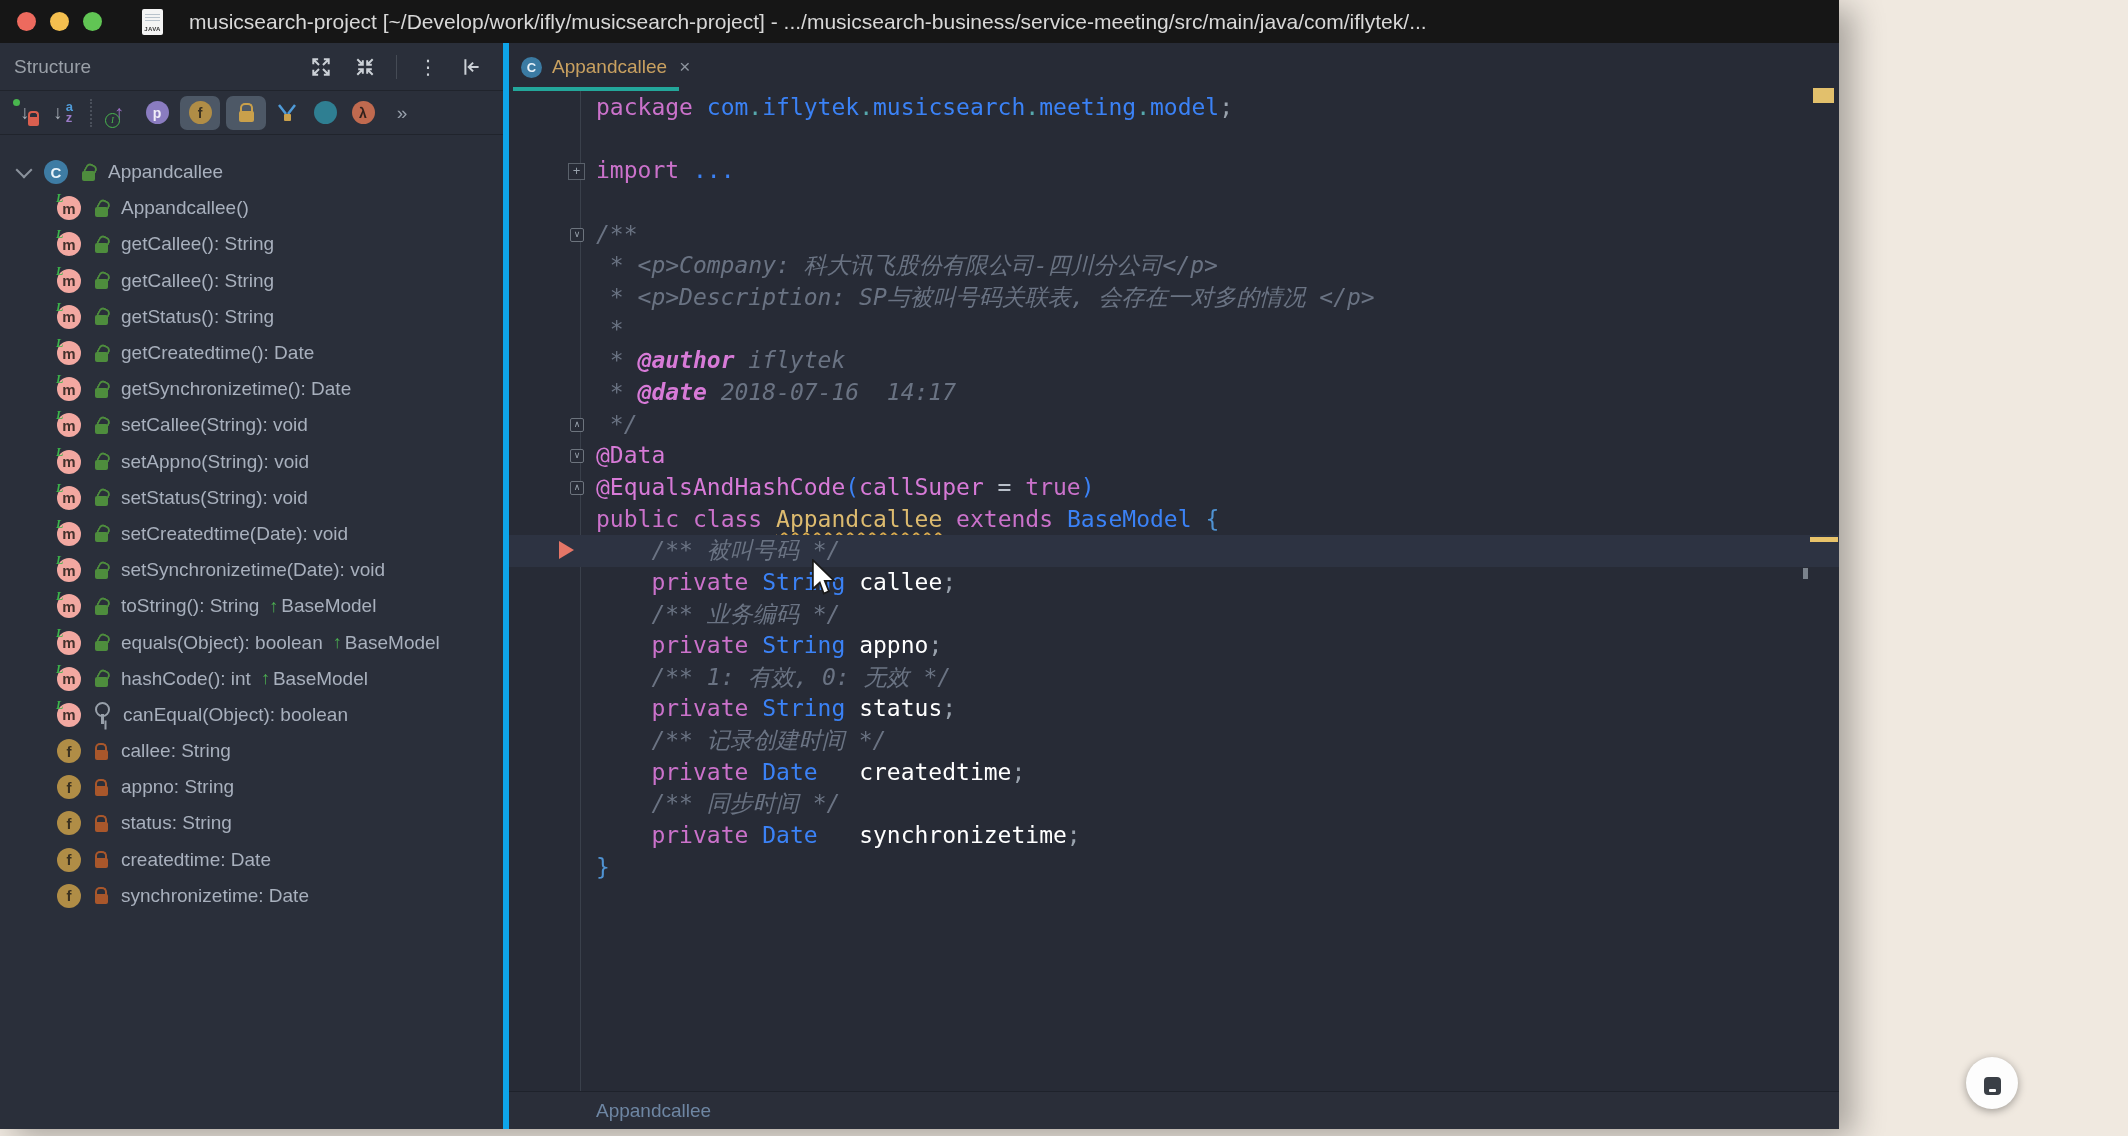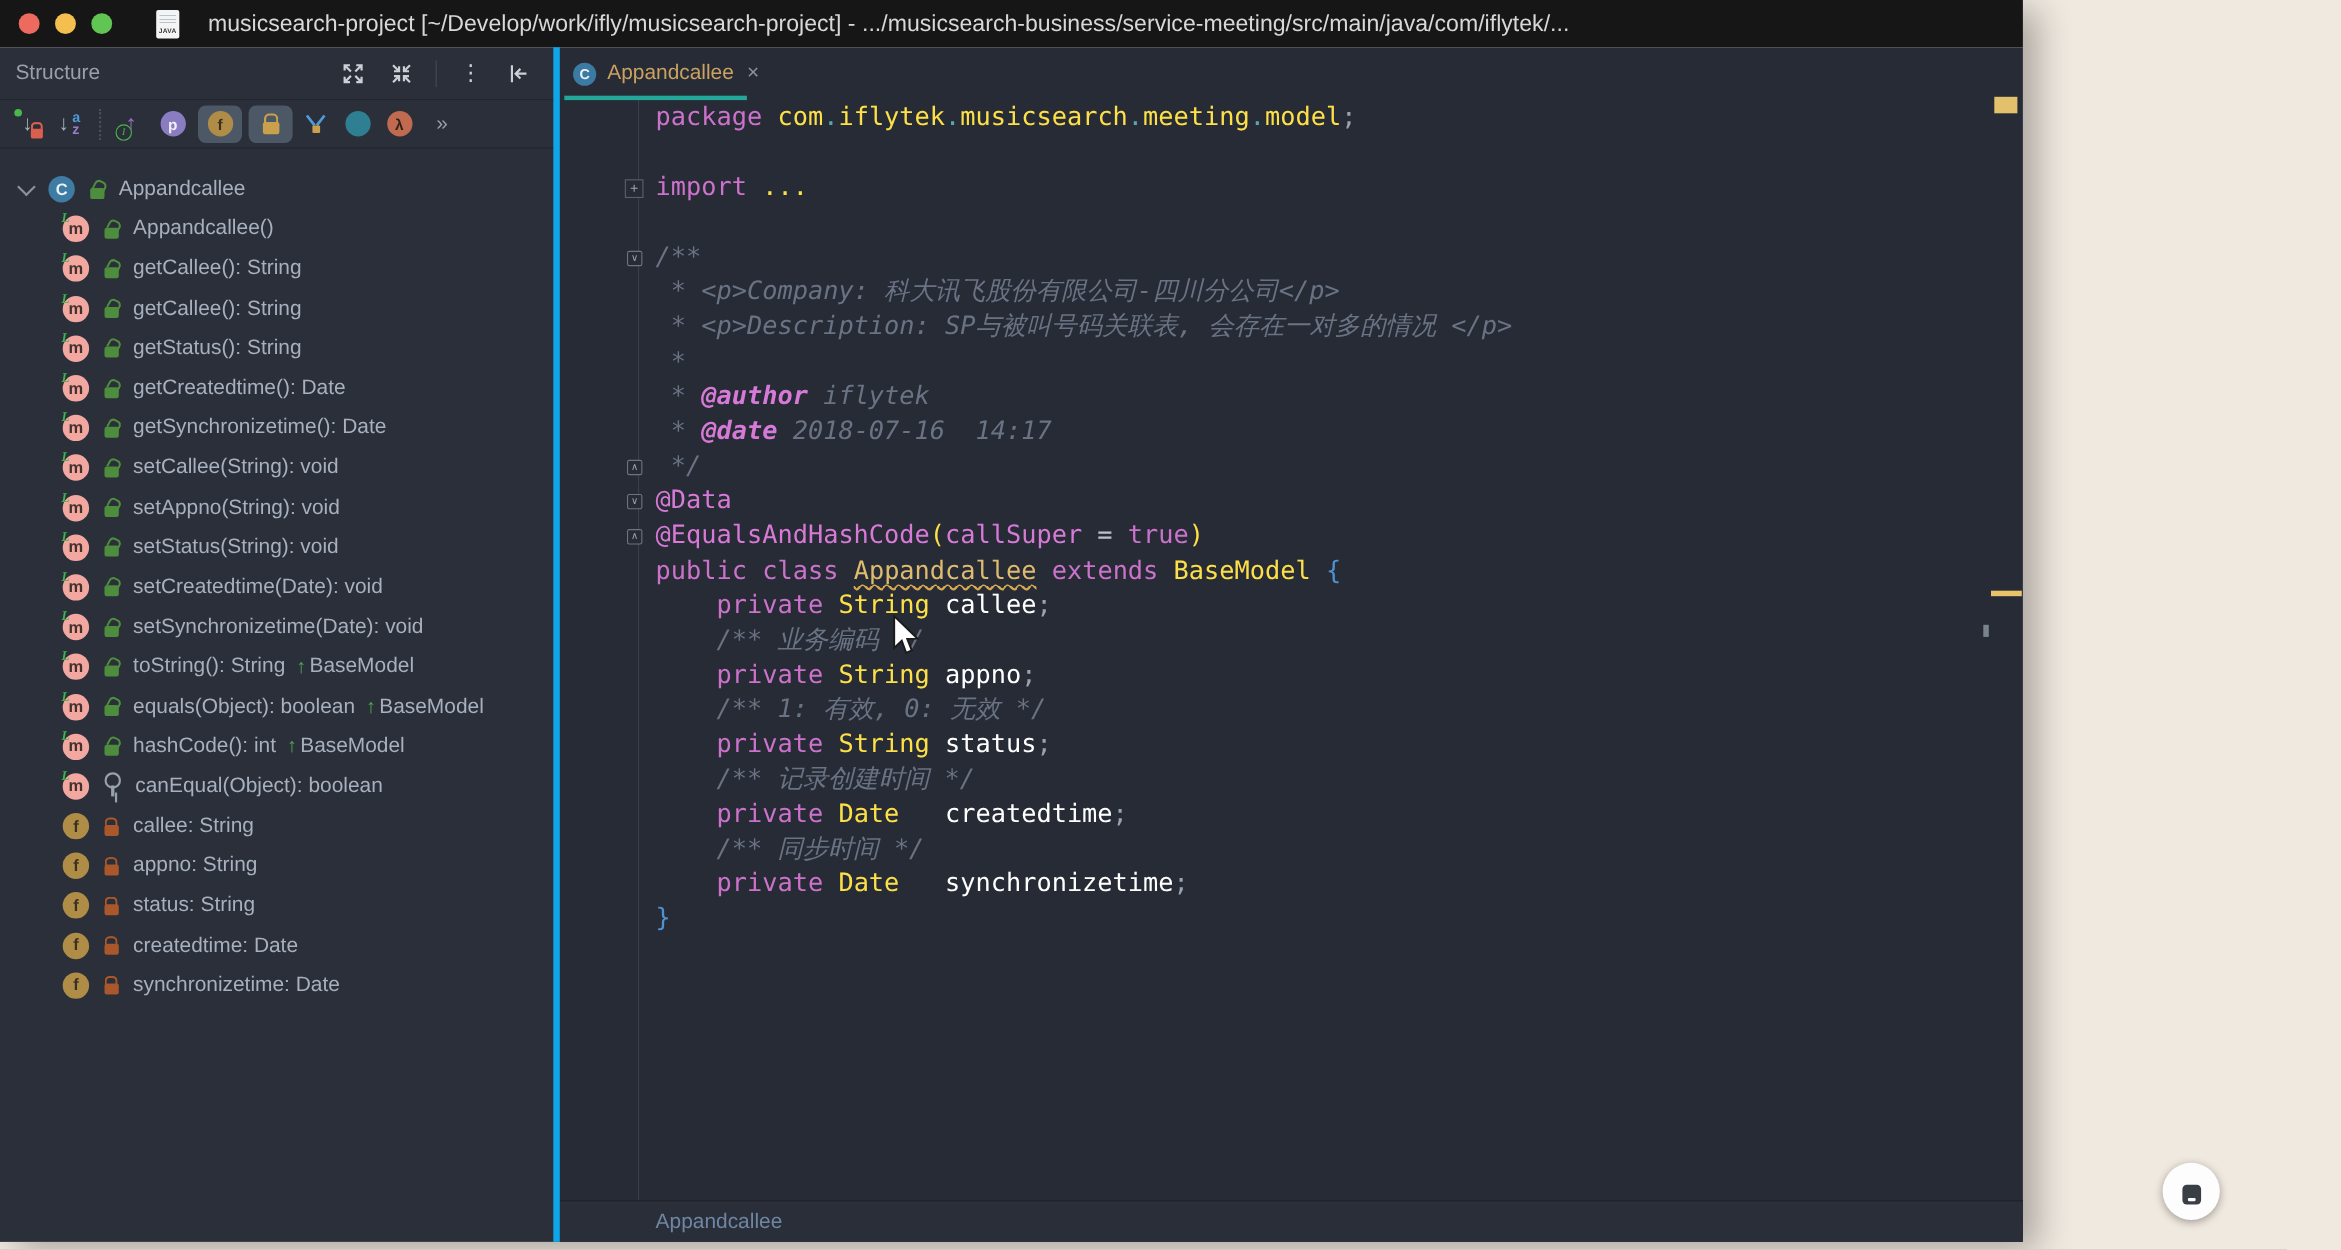--- a/index.html
+++ b/index.html
@@ -96,21 +96,21 @@
   #tab-close{color:#8d949e;font-size:19px;margin-left:12px;}
   #tab-underline{position:absolute;left:4px;bottom:0;width:166px;height:4px;background:#23a79b;}
   #code-wrap{flex:1;position:relative;overflow:hidden;
              font-family:"DejaVu Sans Mono","Liberation Mono",monospace;font-size:23px;}
   #code-wrap::before{content:"";position:absolute;left:71px;top:0;bottom:0;width:1px;background:#3a404b;}
   #code{padding-top:1px;}
   .code-line{height:31.66px;line-height:31.66px;white-space:pre;position:relative;padding-left:87px;}
   .code-line.hl{background:#2d3342;}
   .tk-kw{color:#cb72cb;}
   .tk-ann{color:#d77ad7;}
-  .tk-type{color:#fde047;}
+  .tk-type{color:#3b82f6;}
   .tk-field{color:#ffffff;}
   .tk-punc{color:#9aa3ae;}
   .tk-dot{color:#56a8ad;}
   .tk-cmt{color:#6a7383;font-style:italic;}
   .tk-tag{color:#d77ad7;font-style:italic;font-weight:bold;}
   .tk-brace{color:#4f92d2;}
   .tk-op{color:#b9c0ca;}
   .tk-pl{color:#b9c0ca;}
   .tk-wavy{color:#ddbb6f;text-decoration:underline wavy #d7a94e 1.5px;text-underline-offset:5px;}
   .fold-box{position:absolute;left:59px;top:8px;width:15px;height:15px;border:1px solid #5a616b;
@@ -360,20 +360,21 @@
               <div class="code-line"><span class="fold-pent">∨</span><span><span class="tk-cmt">/**</span></span></div>
               <div class="code-line"><span><span class="tk-cmt"> * &lt;p&gt;Company: 科大讯飞股份有限公司-四川分公司&lt;/p&gt;</span></span></div>
               <div class="code-line"><span><span class="tk-cmt"> * &lt;p&gt;Description: SP与被叫号码关联表, 会存在一对多的情况 &lt;/p&gt;</span></span></div>
               <div class="code-line"><span><span class="tk-cmt"> *</span></span></div>
               <div class="code-line"><span><span class="tk-cmt"> * </span><span class="tk-tag">@author</span><span class="tk-cmt"> iflytek</span></span></div>
               <div class="code-line"><span><span class="tk-cmt"> * </span><span class="tk-tag">@date</span><span class="tk-cmt"> 2018-07-16  14:17</span></span></div>
               <div class="code-line"><span class="fold-pent">∧</span><span><span class="tk-cmt"> */</span></span></div>
               <div class="code-line"><span class="fold-pent">∨</span><span><span class="tk-ann">@Data</span></span></div>
               <div class="code-line"><span class="fold-pent">∧</span><span><span class="tk-ann">@EqualsAndHashCode</span><span class="tk-type">(</span><span class="tk-ann">callSuper</span><span class="tk-op"> = </span><span class="tk-kw">true</span><span class="tk-type">)</span></span></div>
               <div class="code-line"><span><span class="tk-kw">public</span><span class="tk-pl"> </span><span class="tk-kw">class</span><span class="tk-pl"> </span><span class="tk-wavy">Appandcallee</span><span class="tk-pl"> </span><span class="tk-kw">extends</span><span class="tk-pl"> </span><span class="tk-type">BaseModel</span><span class="tk-pl"> </span><span class="tk-brace">{</span></span></div>
+              <div class="code-line hl"><span class="run-tri"></span><span><span class="tk-pl">    </span><span class="tk-cmt">/** 被叫号码 */</span></span></div>
               <div class="code-line"><span><span class="tk-pl">    </span><span class="tk-kw">private</span><span class="tk-pl"> </span><span class="tk-type">String</span><span class="tk-pl"> </span><span class="tk-field">callee</span><span class="tk-punc">;</span></span></div>
               <div class="code-line"><span><span class="tk-pl">    </span><span class="tk-cmt">/** 业务编码 */</span></span></div>
               <div class="code-line"><span><span class="tk-pl">    </span><span class="tk-kw">private</span><span class="tk-pl"> </span><span class="tk-type">String</span><span class="tk-pl"> </span><span class="tk-field">appno</span><span class="tk-punc">;</span></span></div>
               <div class="code-line"><span><span class="tk-pl">    </span><span class="tk-cmt">/** 1: 有效, 0: 无效 */</span></span></div>
               <div class="code-line"><span><span class="tk-pl">    </span><span class="tk-kw">private</span><span class="tk-pl"> </span><span class="tk-type">String</span><span class="tk-pl"> </span><span class="tk-field">status</span><span class="tk-punc">;</span></span></div>
               <div class="code-line"><span><span class="tk-pl">    </span><span class="tk-cmt">/** 记录创建时间 */</span></span></div>
               <div class="code-line"><span><span class="tk-pl">    </span><span class="tk-kw">private</span><span class="tk-pl"> </span><span class="tk-type">Date</span><span class="tk-pl">   </span><span class="tk-field">createdtime</span><span class="tk-punc">;</span></span></div>
               <div class="code-line"><span><span class="tk-pl">    </span><span class="tk-cmt">/** 同步时间 */</span></span></div>
               <div class="code-line"><span><span class="tk-pl">    </span><span class="tk-kw">private</span><span class="tk-pl"> </span><span class="tk-type">Date</span><span class="tk-pl">   </span><span class="tk-field">synchronizetime</span><span class="tk-punc">;</span></span></div>
               <div class="code-line"><span><span class="tk-brace">}</span></span></div>

